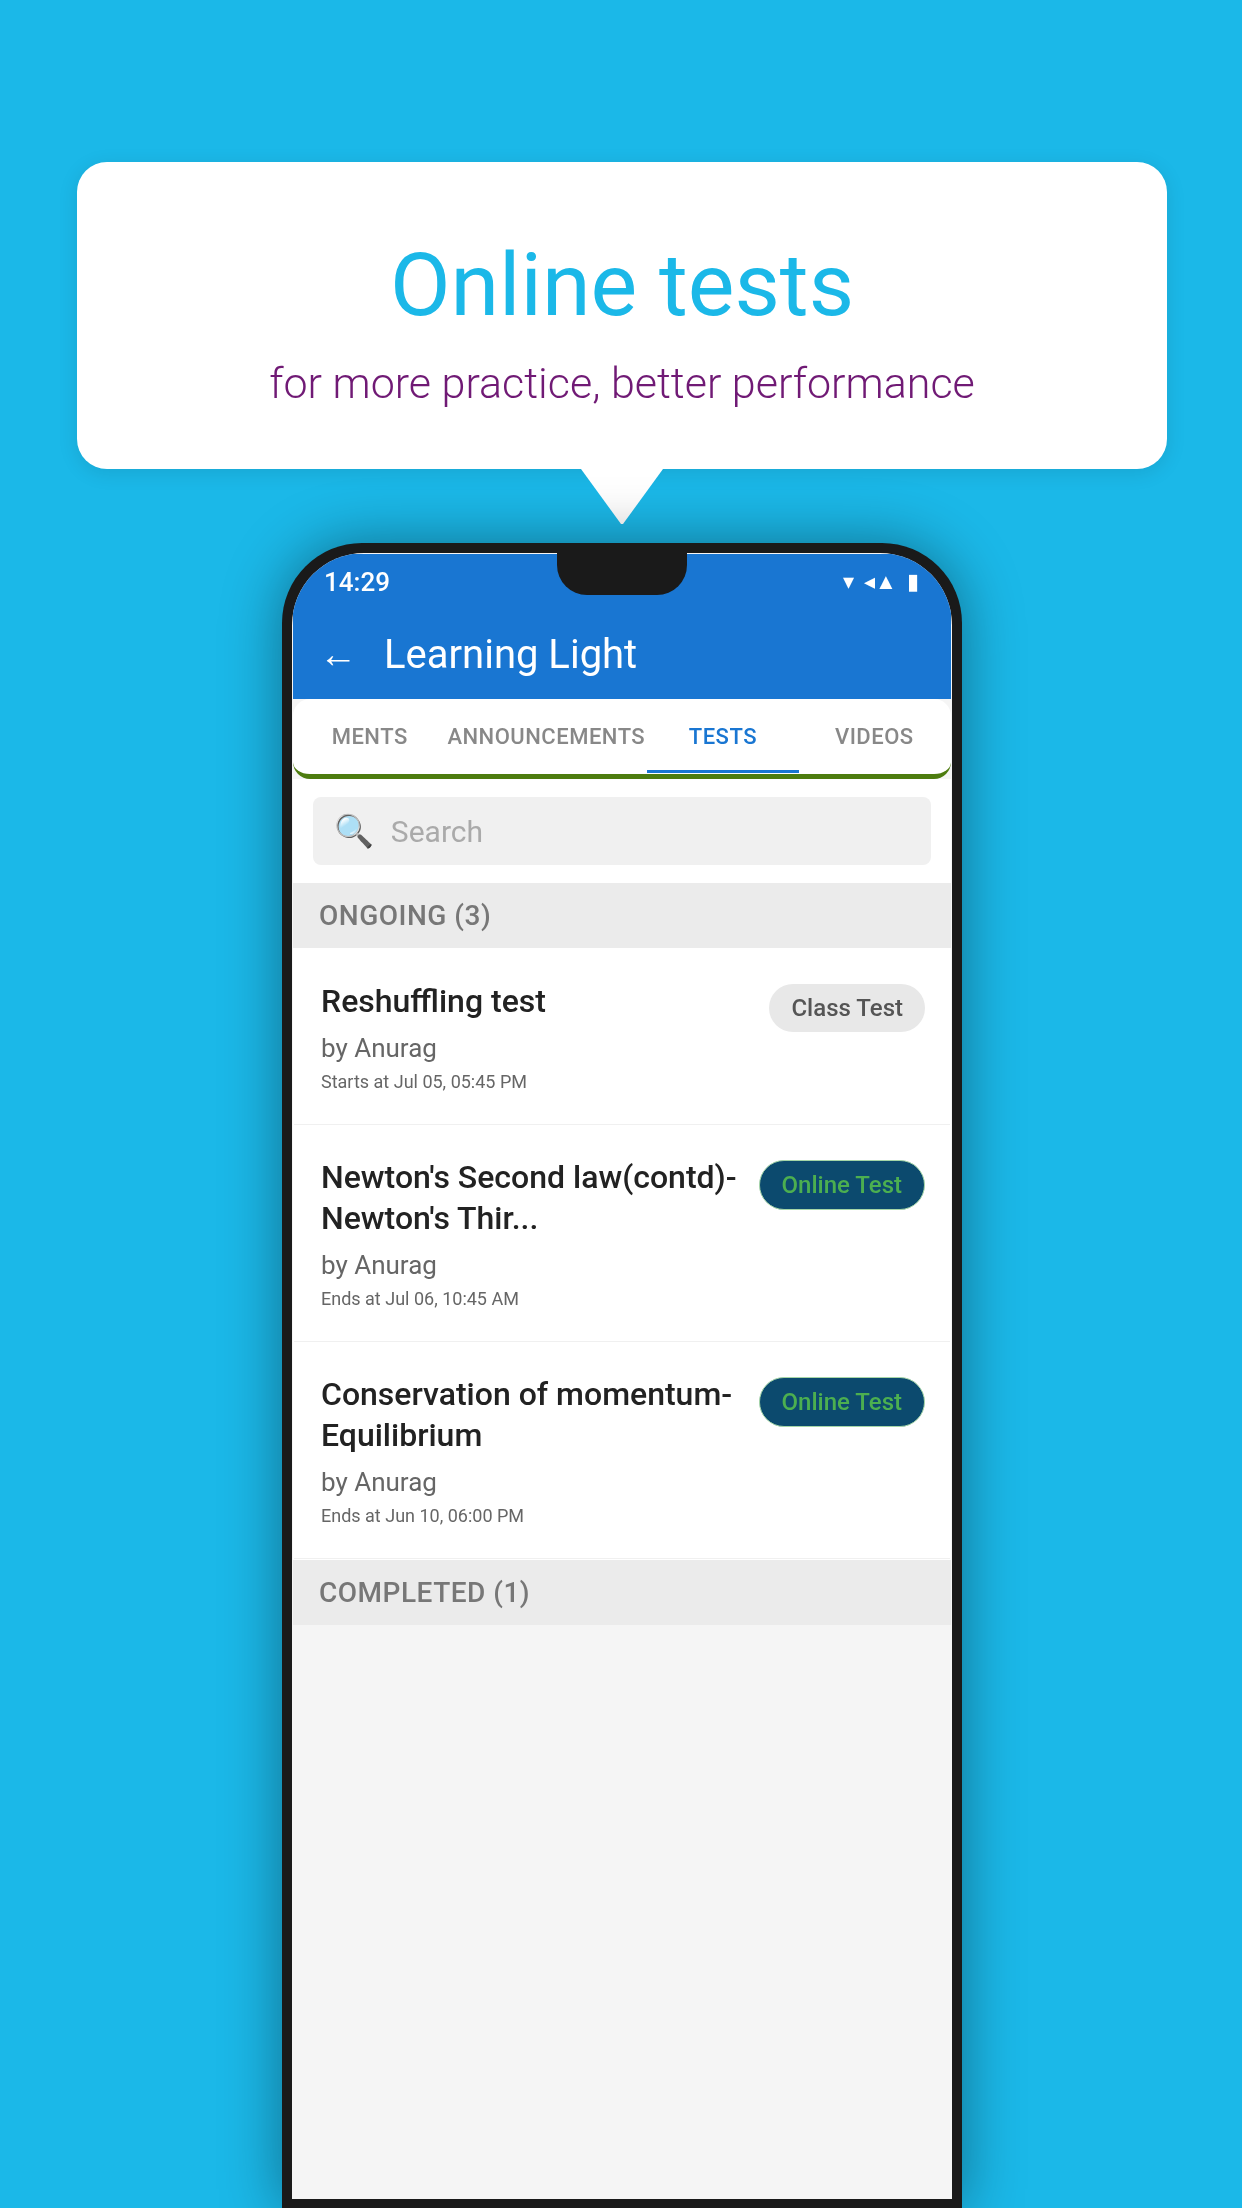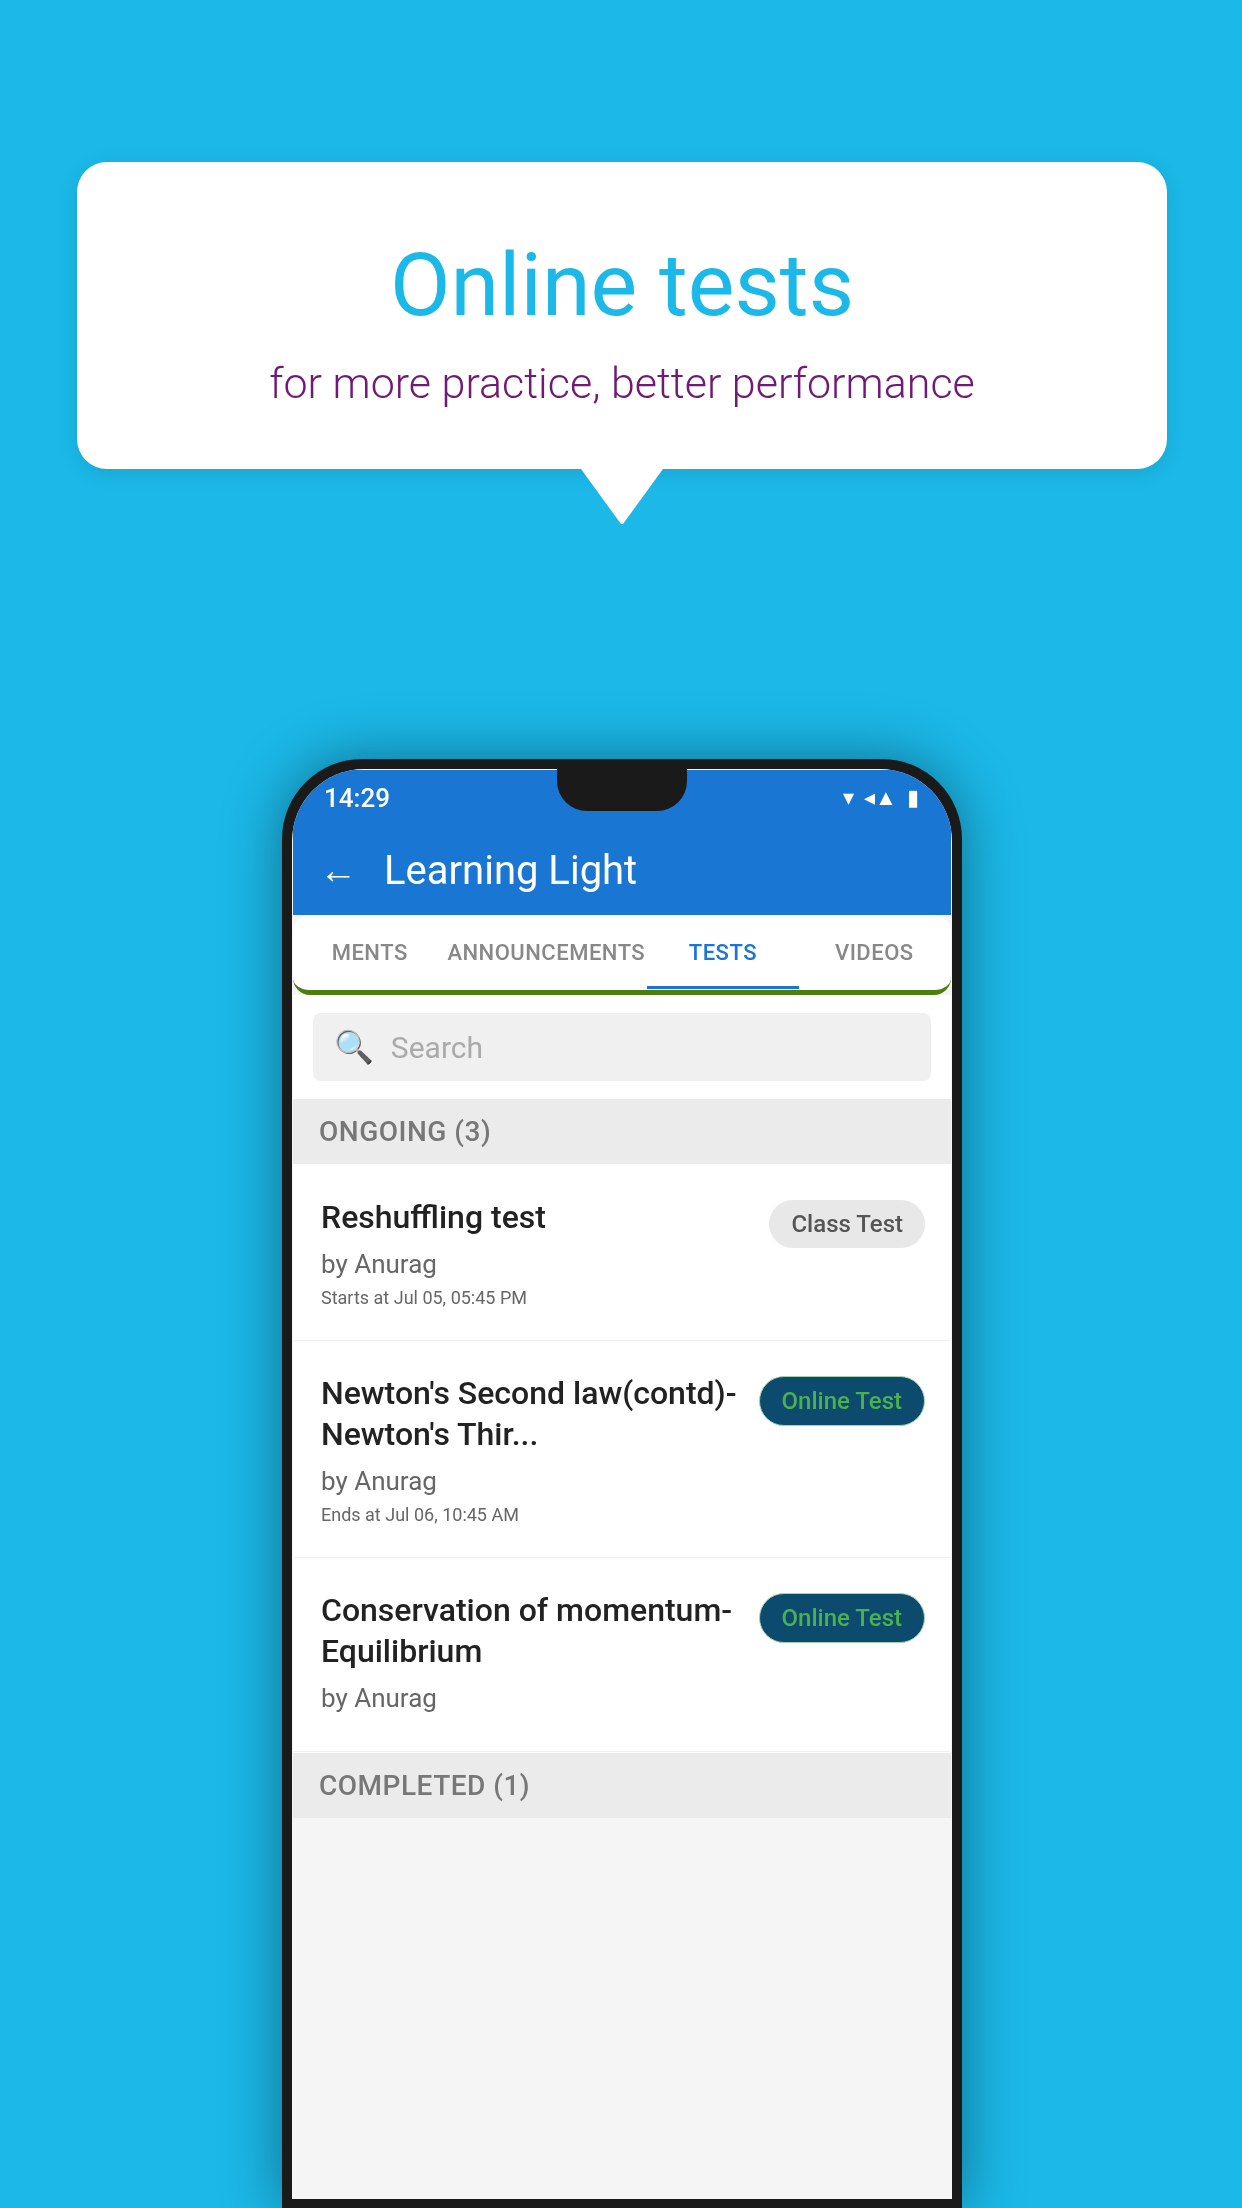--- a/index.html
+++ b/index.html
@@ -56,21 +56,21 @@
       margin-top: 0;
     }
 
     
     .phone-frame {
       position: absolute;
       bottom: 0;
       left: 50%;
       transform: translateX(-50%);
       width: 680px;
-      height: 1450px;
+      height: 1666px;
       background: #1a1a1a;
       border-radius: 80px 80px 0 0;
       padding: 10px;
       box-shadow: 0 0 60px rgba(0,0,0,0.4);
     }
 
     .phone-inner {
       width: 100%;
       height: 100%;
       background: #f5f5f5;
@@ -351,20 +351,21 @@
           <div class="test-author">by Anurag</div>
           <div class="test-time">Ends at  Jul 06, 10:45 AM</div>
         </div>
         <div class="test-badge badge-online">Online Test</div>
       </div>
 
       <div class="test-item">
         <div class="test-info">
           <div class="test-name">Conservation of momentum-Equilibrium</div>
           <div class="test-author">by Anurag</div>
+          <div class="test-time">Ends at  Jun 10, 06:00 PM</div>
         </div>
         <div class="test-badge badge-online">Online Test</div>
       </div>
 
     </div>
 
     <div class="completed-header">
       <span class="section-title">COMPLETED (1)</span>
     </div>
 

